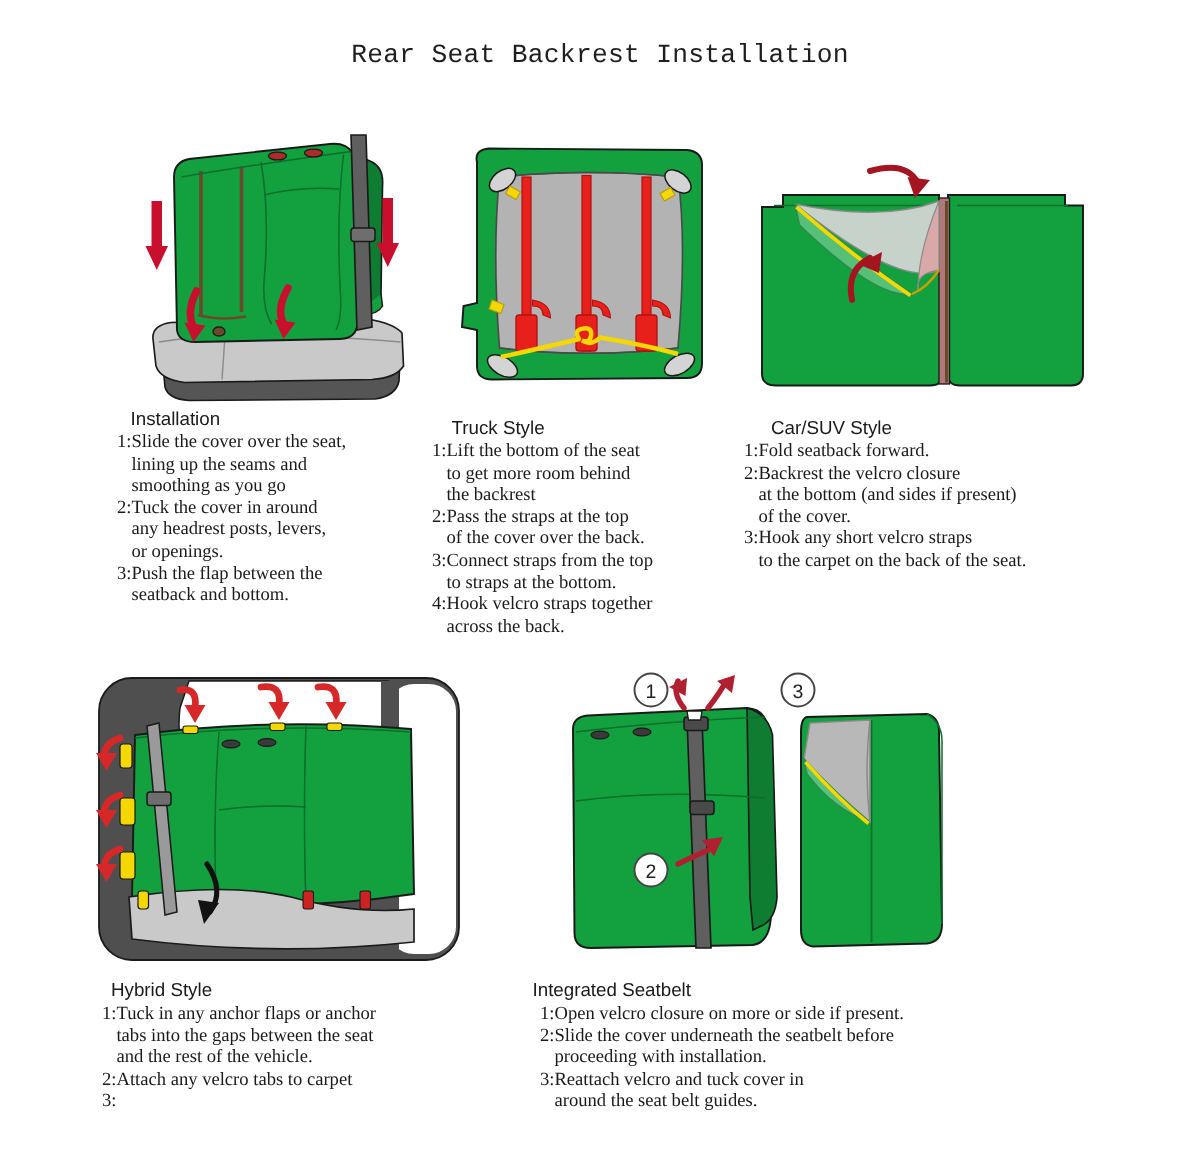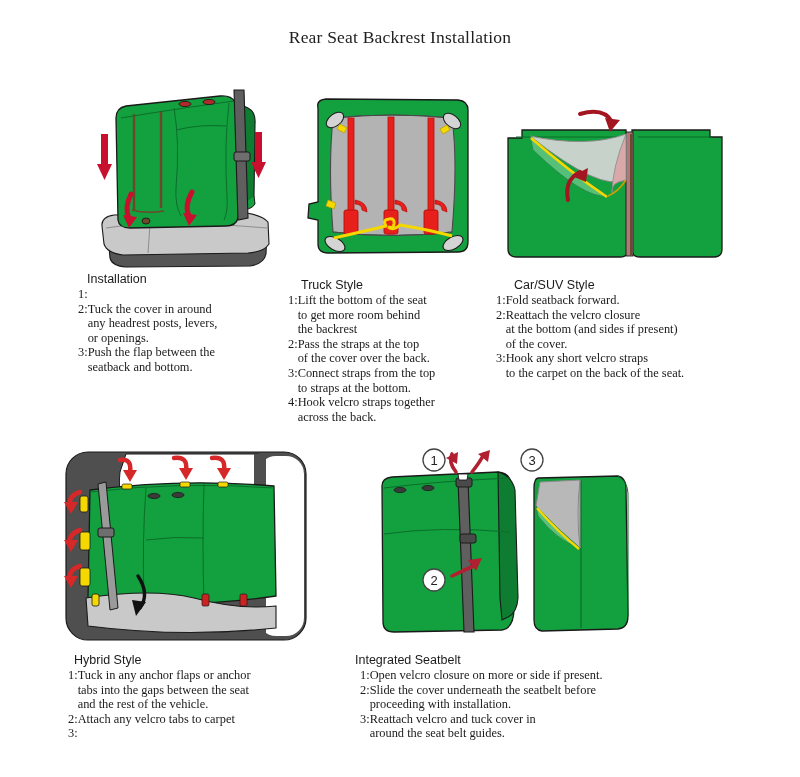--- a/index.html
+++ b/index.html
@@ -10,21 +10,21 @@
     color:#1a1a1a;
     position:relative;
     overflow:hidden;
   }
   .page{position:relative;width:800px;height:777px;}
 
   
   .title{
     position:absolute;left:0;top:27px;width:800px;
     text-align:center;
-    font-family:Liberation Serif, serif;
+    font-family:Liberation Mono, monospace;
     font-size:17.5px;
     letter-spacing:.2px;
     color:#1e1e1e;
   }
 
   
   .fig{position:absolute;}
   .txt{position:absolute;}
   .heading{
     font-family:"Liberation Sans", sans-serif;
@@ -289,21 +289,23 @@
       <g>
         <circle cx="162" cy="12" r="11" fill="#ffffff" stroke="#444444" stroke-width="1.3"></circle>
         <text x="162" y="17" text-anchor="middle" font-family="Liberation Sans, sans-serif" font-size="13" fill="#222222">3</text>
       </g>
     </svg>
   </div>
 
   <div class="txt" style="left:78px;top:272px;width:215px;">
     <div class="heading" style="padding-left:9px;">Installation</div>
     <div class="steps">
-      <div class="step"><span class="num">1:</span></div>
+      <div class="step"><span class="num">1:</span><span class="body">Slide the cover over the seat,
+lining up the seams and
+smoothing as you go</span></div>
       <div class="step"><span class="num">2:</span><span class="body">Tuck the cover in around
 any headrest posts, levers,
 or openings.</span></div>
       <div class="step"><span class="num">3:</span><span class="body">Push the flap between the
 seatback and bottom.</span></div>
     </div>
   </div>
 
   <div class="txt" style="left:288px;top:278px;width:200px;">
     <div class="heading" style="padding-left:13px;">Truck Style</div>
@@ -317,21 +319,21 @@
 to straps at the bottom.</span></div>
       <div class="step"><span class="num">4:</span><span class="body"> Hook velcro straps together
 across the back.</span></div>
     </div>
   </div>
 
   <div class="txt" style="left:496px;top:278px;width:250px;">
     <div class="heading" style="padding-left:18px;">Car/SUV Style</div>
     <div class="steps">
       <div class="step"><span class="num">1:</span><span class="body">Fold seatback forward.</span></div>
-      <div class="step"><span class="num">2:</span><span class="body">Reattach the velcro closure
+      <div class="step"><span class="num">2:</span><span class="body">Backrest the velcro closure
 at the bottom (and sides if present)
 of the cover.</span></div>
       <div class="step"><span class="num">3:</span><span class="body">Hook any short velcro straps
 to the carpet on the back of the seat.</span></div>
     </div>
   </div>
 
   <div class="txt" style="left:68px;top:653px;width:260px;">
     <div class="heading" style="padding-left:6px;">Hybrid Style</div>
     <div class="steps">

